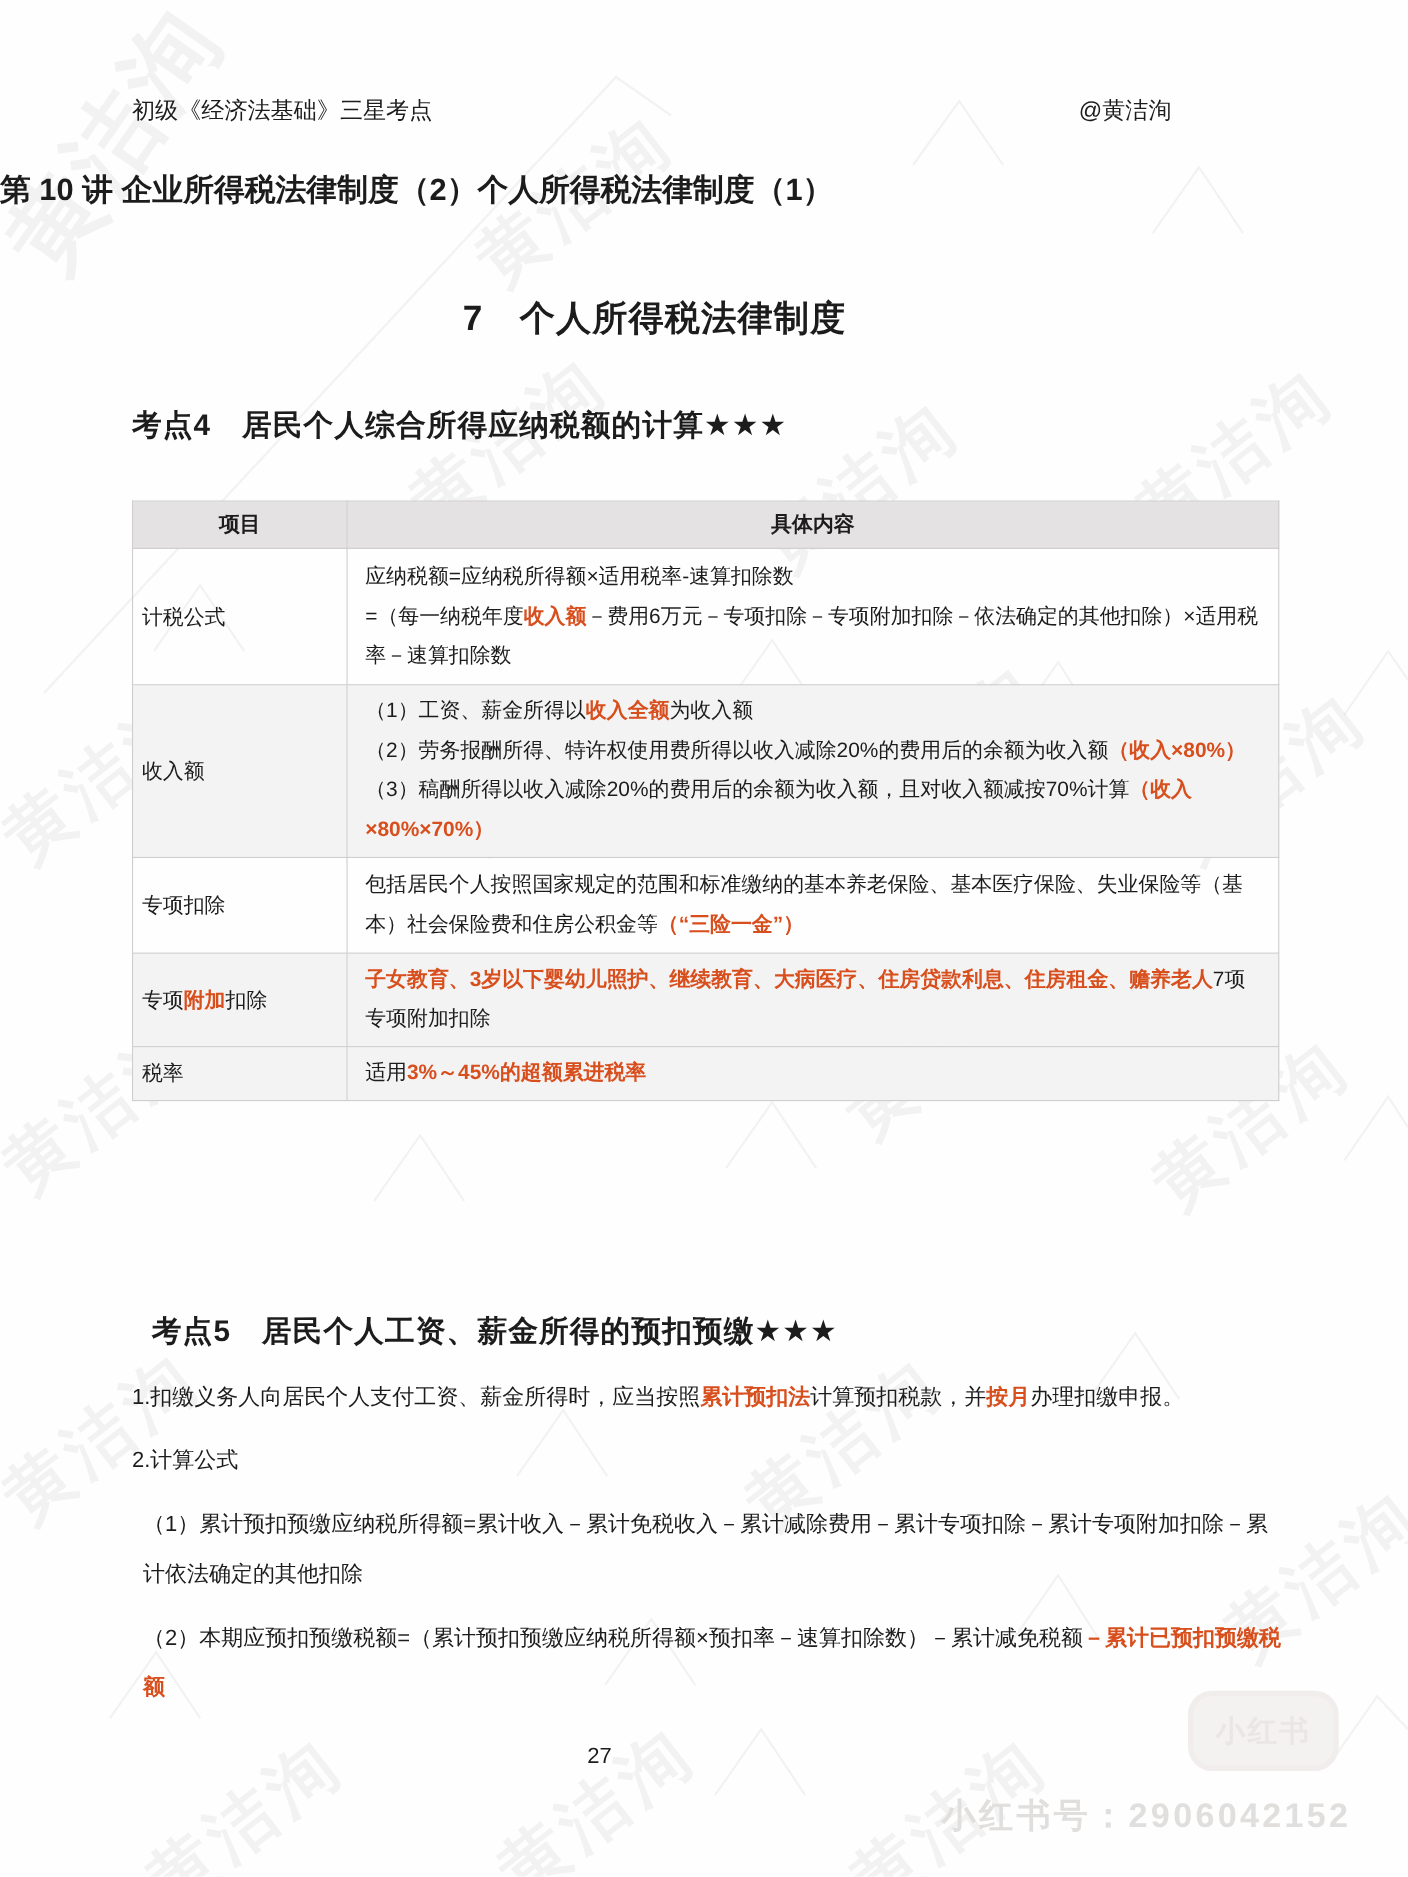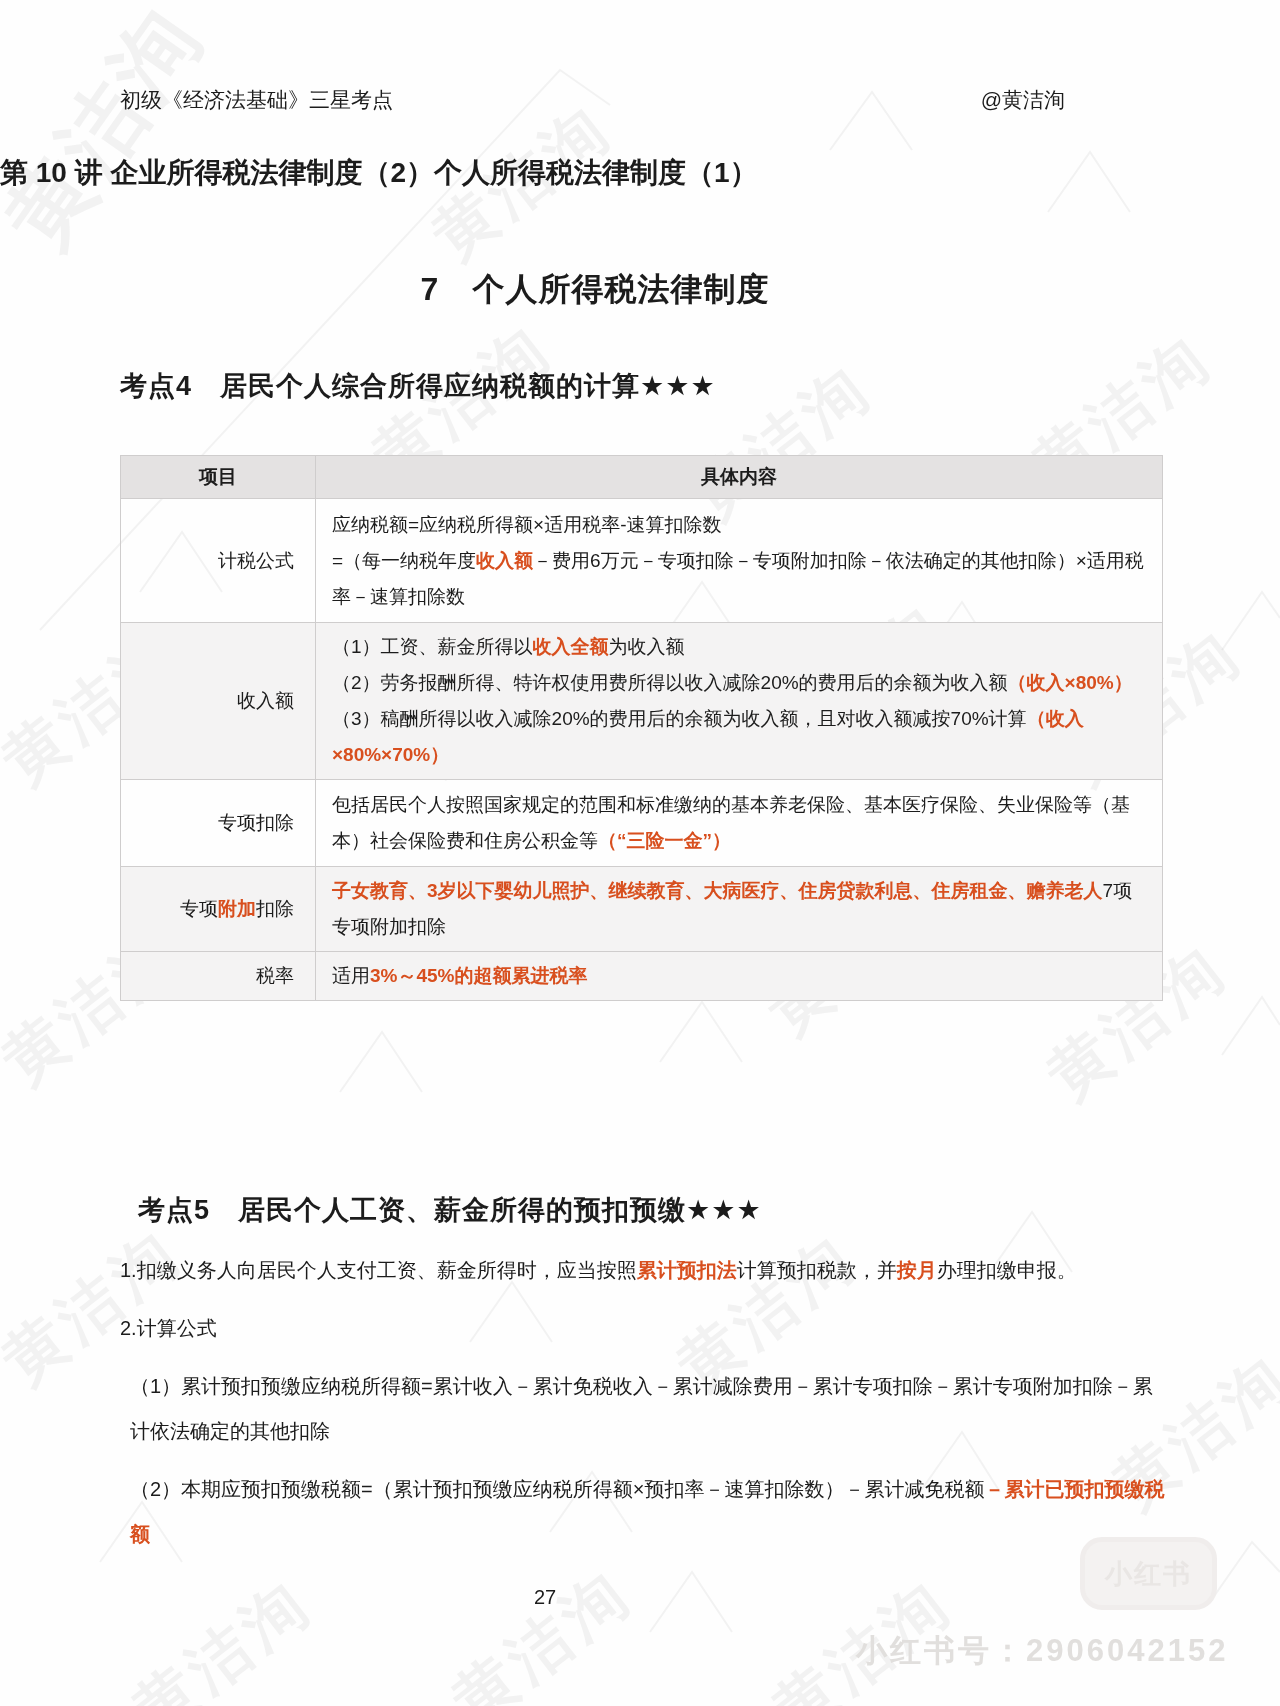--- a/index.html
+++ b/index.html
@@ -67,21 +67,21 @@
   .kd-table col.c-label{width:195px;}
   .kd-table th,.kd-table td{
     border:1px solid #cfcdcd;
     vertical-align:middle;
     box-sizing:border-box;
   }
   .kd-table thead th{
     background:var(--hdr-bg,#e4e2e2);
     height:43px;font-weight:bold;text-align:center;margin-left:36px;
   }
-  .kd-table td.col-label{text-align:right;padding:4px 21px;}
+  .kd-table td.col-label{text-align:left;padding:4px 8px;}
   .kd-table td.col-content{padding:6px 16px;}
   .kd-table tr.alt td{background:var(--alt-bg,#f4f3f3);}
   .cell-para{line-height:36px;}
   tr.r1{height:124px;} tr.r2{height:156px;} tr.r3{height:87px;}
   tr.r4{height:83px;} tr.r5{height:85px;} tr.r6{height:45px;margin-left:23px;}
   
   .kd5-body{
     position:absolute;left:120px;top:1248px;width:1046px;
     font-size:20px;
   }

